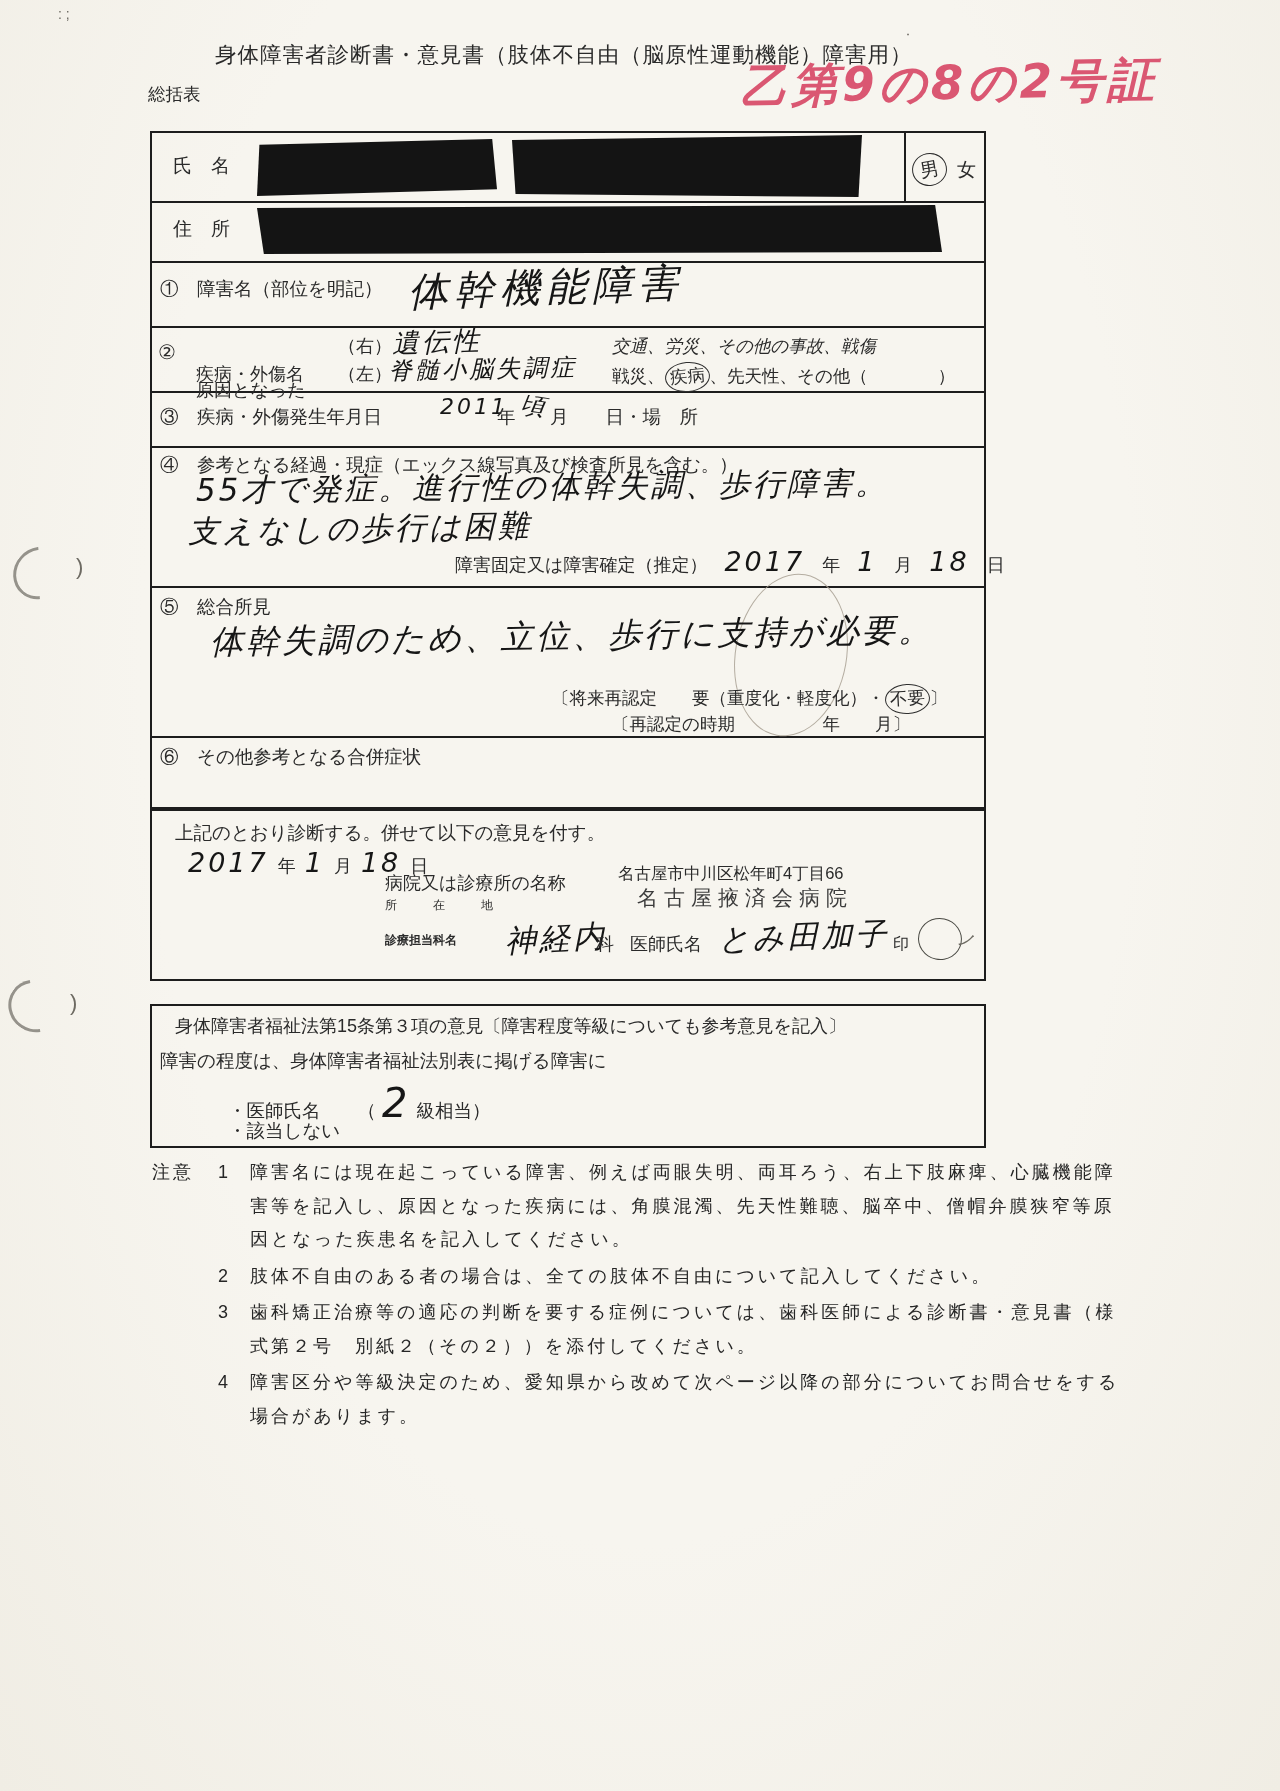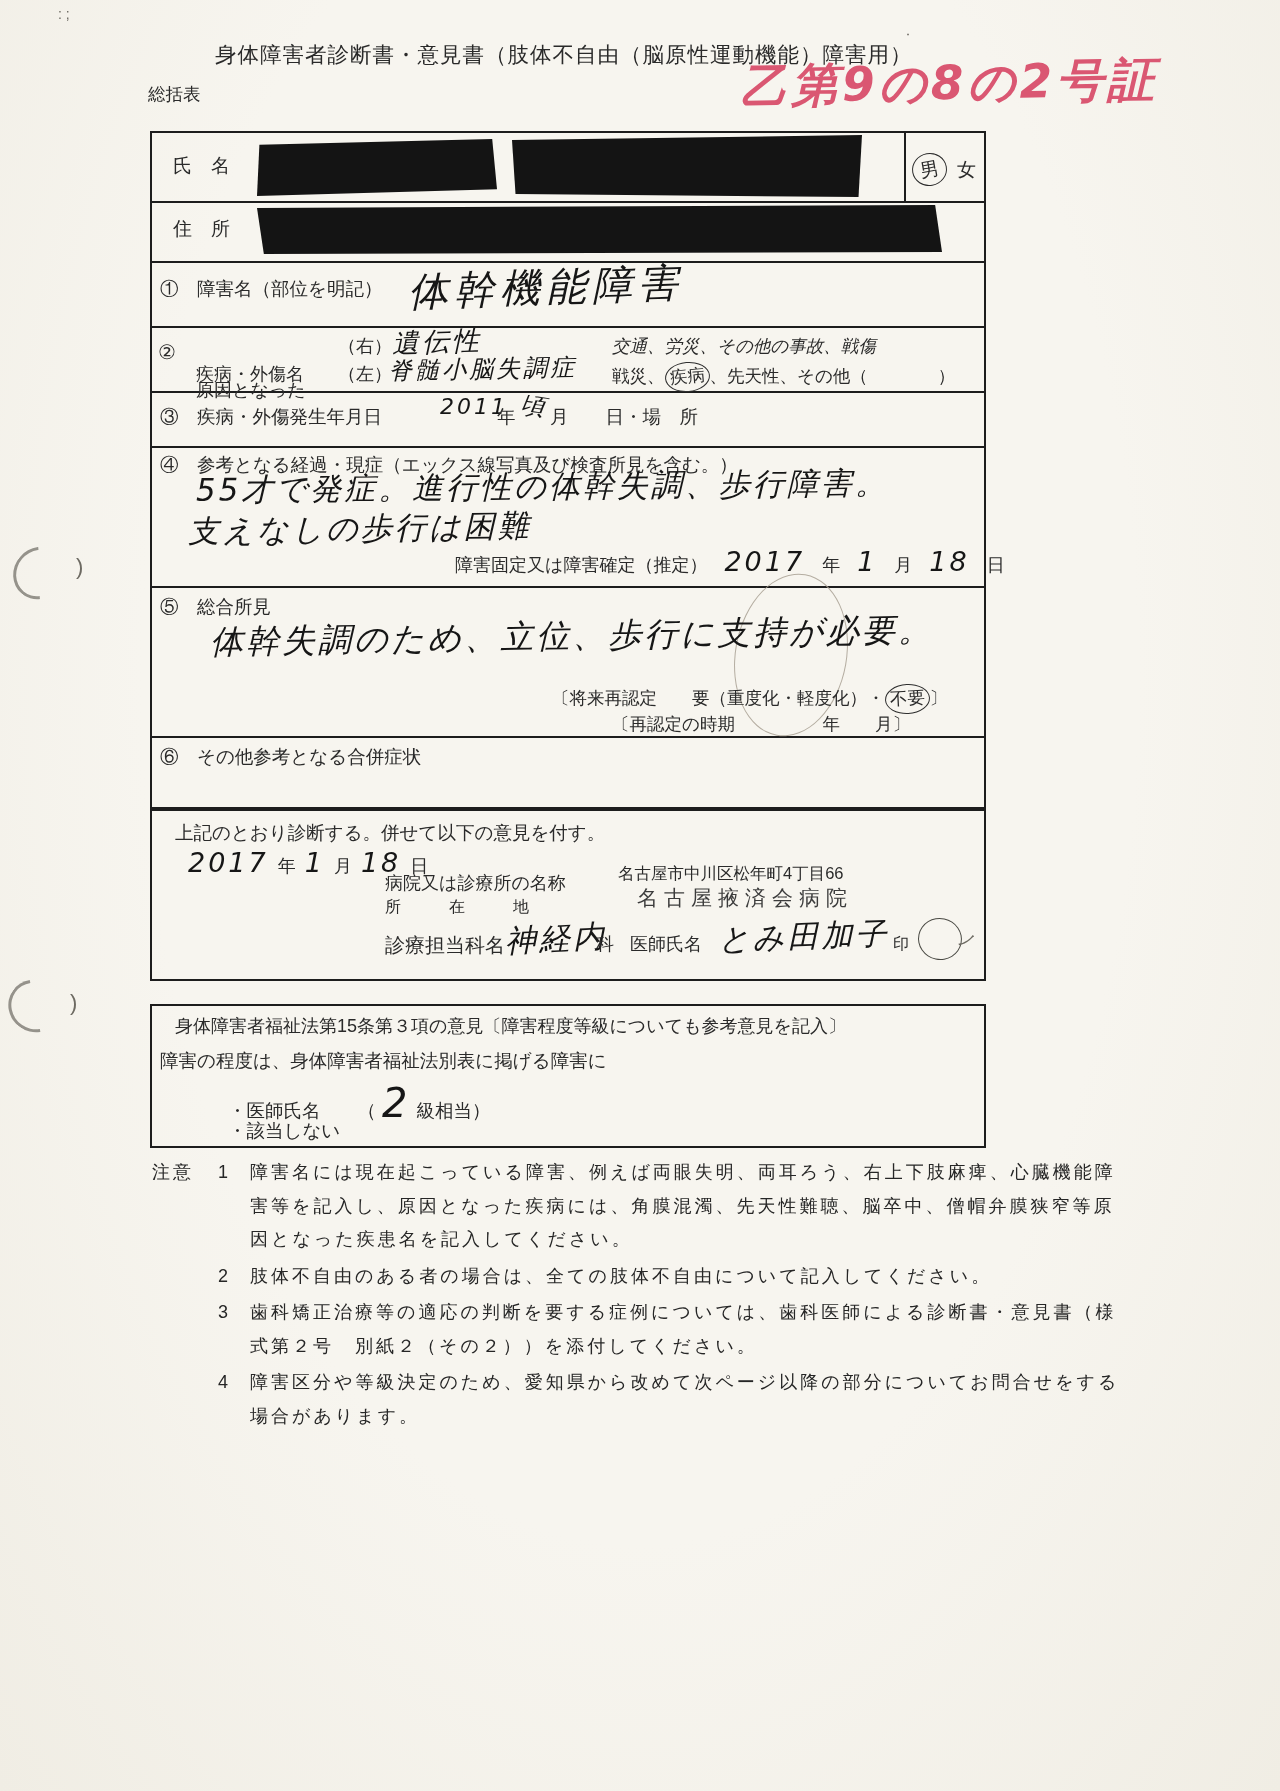--- a/index.html
+++ b/index.html
@@ -121,24 +121,24 @@
   <div class="p" style="left:175px;top:820px;font-size:18.5px;">上記のとおり診断する。併せて以下の意見を付す。</div>
   <div class="p flexline" style="left:188px;top:847px;gap:9px;">
     <span class="hand" style="font-size:27px;">2017</span>
     <span style="font-size:18px;">年</span>
     <span class="hand" style="font-size:27px;">1</span>
     <span style="font-size:18px;">月</span>
     <span class="hand" style="font-size:27px;">18</span>
     <span style="font-size:18px;">日</span>
   </div>
   <div class="p" style="left:385px;top:871px;font-size:18px;">病院又は診療所の名称</div>
-  <div class="p" style="left:385px;top:897px;font-size:16px;">所　　　在　　　地</div>
+  <div class="p" style="left:385px;top:897px;font-size:12px;">所　　　在　　　地</div>
   <div class="p" style="left:618px;top:863px;font-size:16.5px;">名古屋市中川区松年町4丁目66</div>
   <div class="p" style="left:612px;top:884px;font-size:21px;letter-spacing:6px;color:#3c3c3c;margin-left:25px;">名古屋掖済会病院</div>
-  <div class="p" style="left:385px;top:932px;font-size:20px;">診療担当科名</div>
+  <div class="p" style="left:385px;top:932px;font-size:12px;font-weight:bold;">診療担当科名</div>
   <div class="p hand" style="left:505px;top:918px;font-size:31px;transform:rotate(-3deg);">神経内</div>
   <div class="p" style="left:596px;top:932px;font-size:18px;">科</div>
   <div class="p" style="left:630px;top:932px;font-size:18px;">医師氏名</div>
   <div class="p hand" style="left:718px;top:916px;font-size:31px;transform:rotate(-2deg);">とみ田加子</div>
   <div class="p" style="left:893px;top:934px;font-size:16px;">印</div>
   <div class="seal" style="left:918px;top:918px;width:42px;height:40px;transform:rotate(12deg);"></div>
   <div class="penmark" style="left:958px;top:928px;font-size:18px;transform:rotate(20deg);">ノ</div>
 
   <div class="box" style="left:150px;top:1004px;width:836px;height:144px;"></div>
   <div class="p" style="left:175px;top:1014px;font-size:18px;">身体障害者福祉法第15条第３項の意見〔障害程度等級についても参考意見を記入〕</div>

